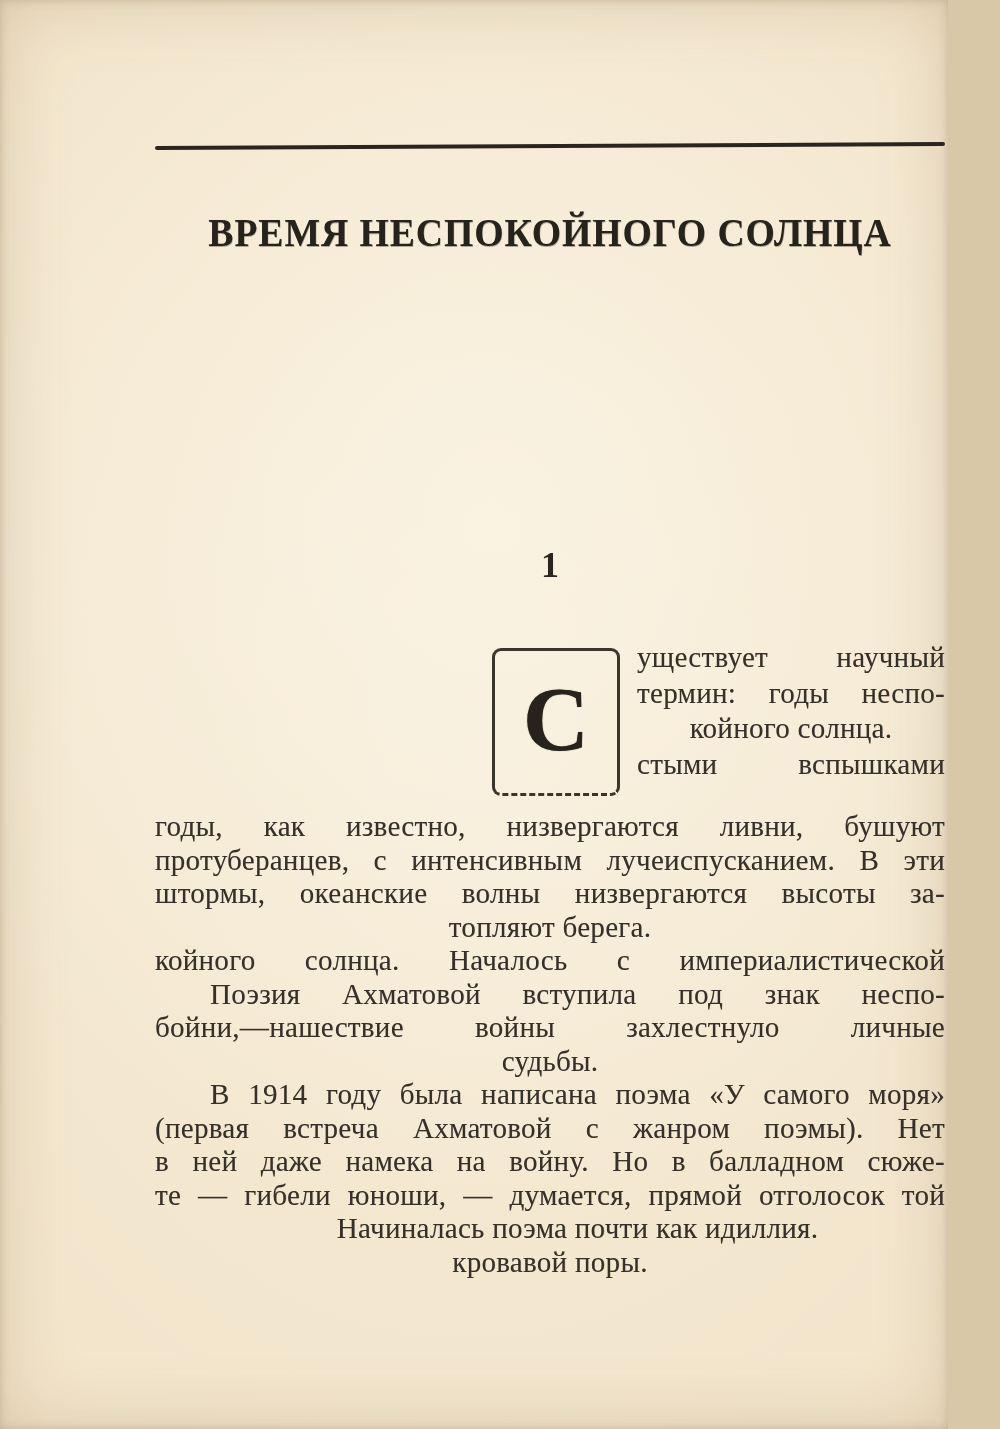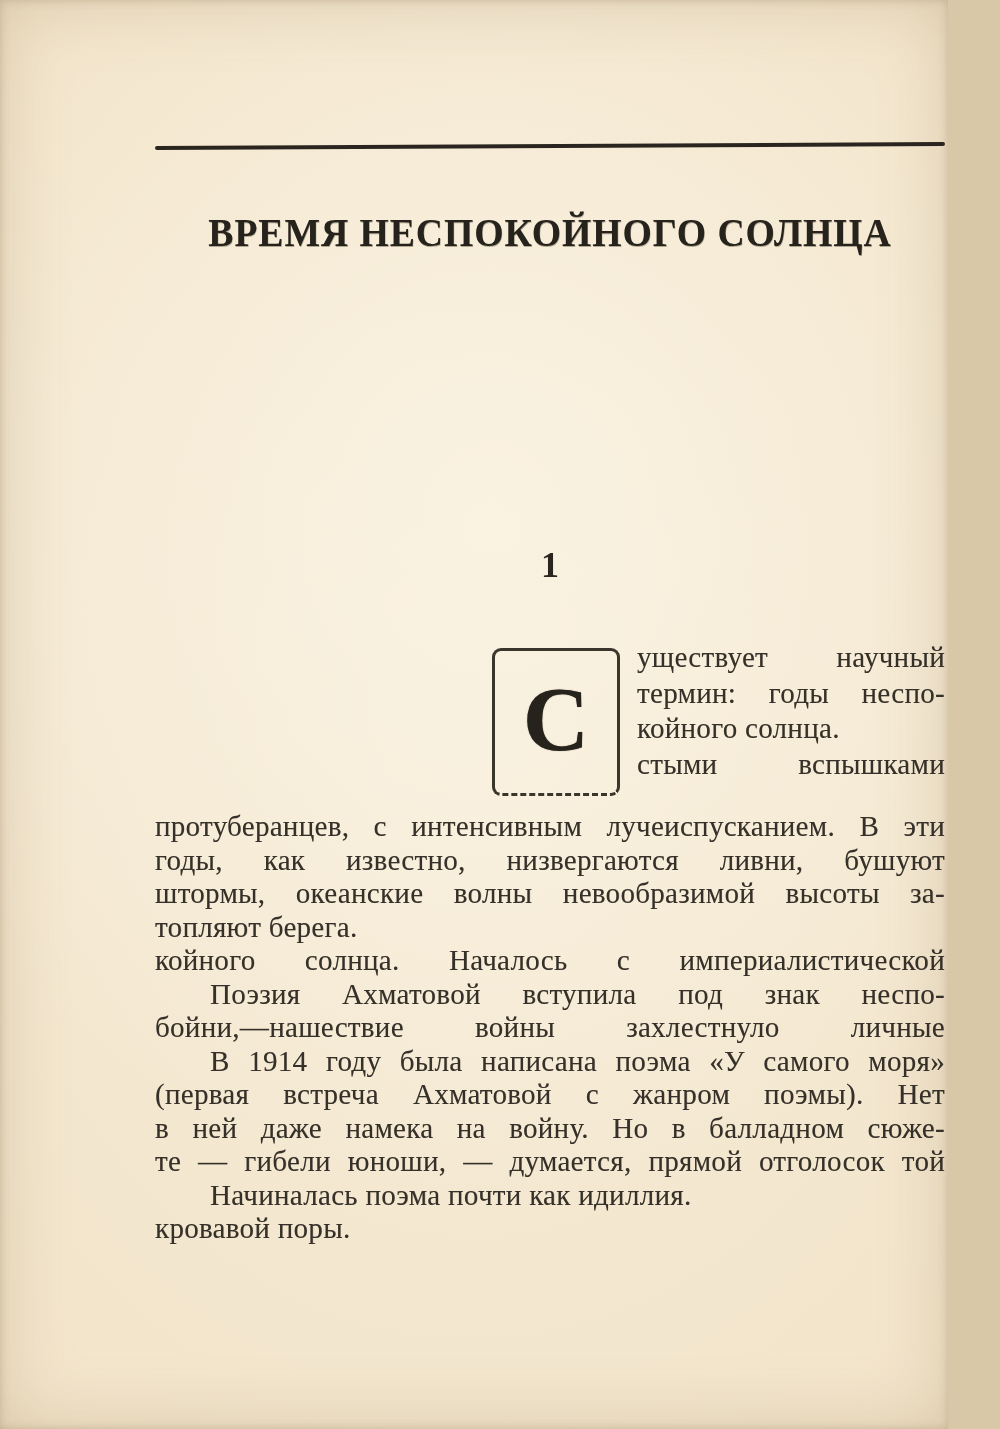--- a/index.html
+++ b/index.html
@@ -78,21 +78,21 @@
     width: 308px;
   }
   .col-block .textline { line-height: 35.5px; }
   .body-block {
     position: absolute;
     left: 155px; top: 810px;
     width: 790px;
   }
   .body-block .textline { line-height: 33.5px; }
   .j { text-align: justify; text-align-last: justify; }
-  .l { text-align: left; }
+  .l { text-align: center; }
   .indent { padding-left: 55px; }
 </style>
 </head>
 <body>
 
 <div class="page">
 
   <div class="rule"></div>
 
   <div class="chapter-title">ВРЕМЯ НЕСПОКОЙНОГО СОЛНЦА</div>
@@ -104,27 +104,28 @@
   </div>
 
   <div class="col-block">
     <div class="textline j">уществует научный</div>
     <div class="textline j">термин: годы неспо-</div>
     <div class="textline l">койного солнца.</div>
     <div class="textline j">стыми вспышками</div>
   </div>
 
   <div class="body-block">
+    <div class="textline j">годы, как известно, низвергаются ливни, бушуют</div>
     <div class="textline j">протуберанцев, с&nbsp;интенсивным лучеиспусканием. В&nbsp;эти</div>
-    <div class="textline j">годы, как известно, низвергаются ливни, бушуют</div>
-    <div class="textline j">штормы, океанские волны невообразимой высоты за-</div>
+    <div class="textline j">штормы, океанские волны низвергаются высоты за-</div>
     <div class="textline l">топляют берега.</div>
     <div class="textline j">койного солнца. Началось с империалистической</div>
     <div class="textline j indent">Поэзия Ахматовой вступила под знак неспо-</div>
     <div class="textline j">бойни,—нашествие войны захлестнуло личные</div>
+    <div class="textline l">судьбы.</div>
     <div class="textline j indent">В 1914 году была написана поэма «У самого моря»</div>
     <div class="textline j">(первая встреча Ахматовой с жанром поэмы). Нет</div>
     <div class="textline j">в ней даже намека на войну. Но в балладном сюже-</div>
     <div class="textline j">те — гибели юноши, — думается, прямой отголосок той</div>
     <div class="textline l indent">Начиналась поэма почти как идиллия.</div>
     <div class="textline l">кровавой поры.</div>
   </div>
 
 </div>
 

